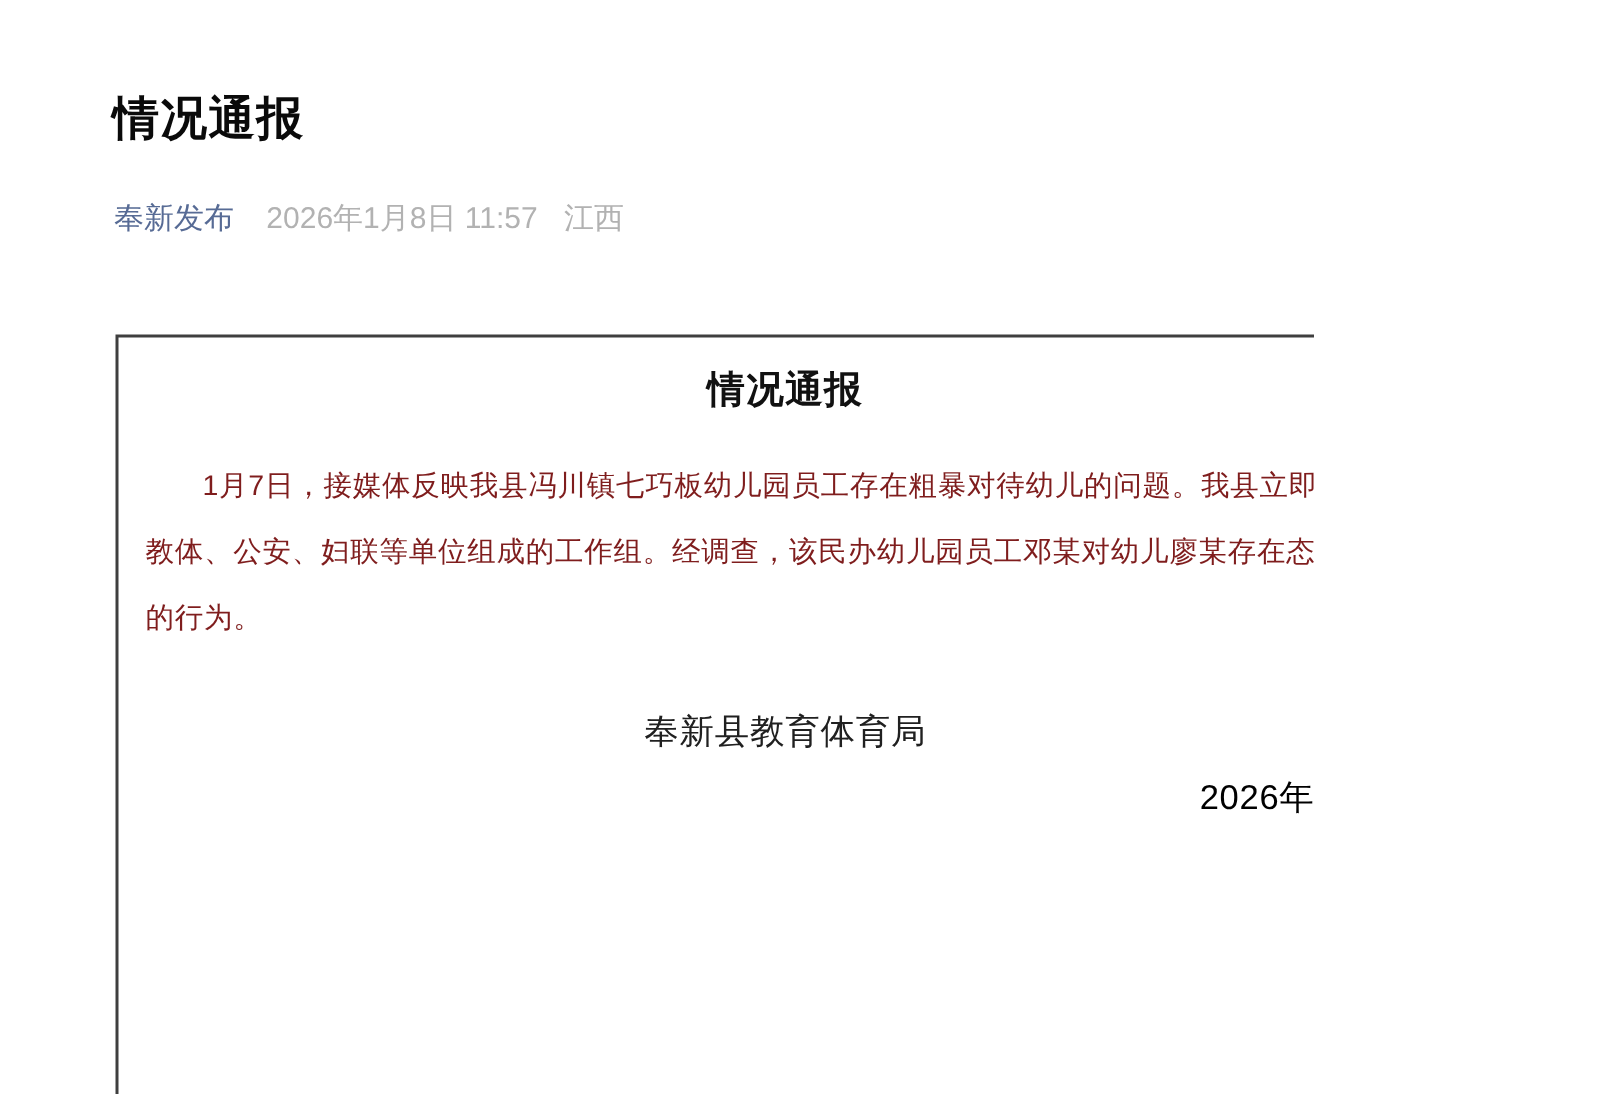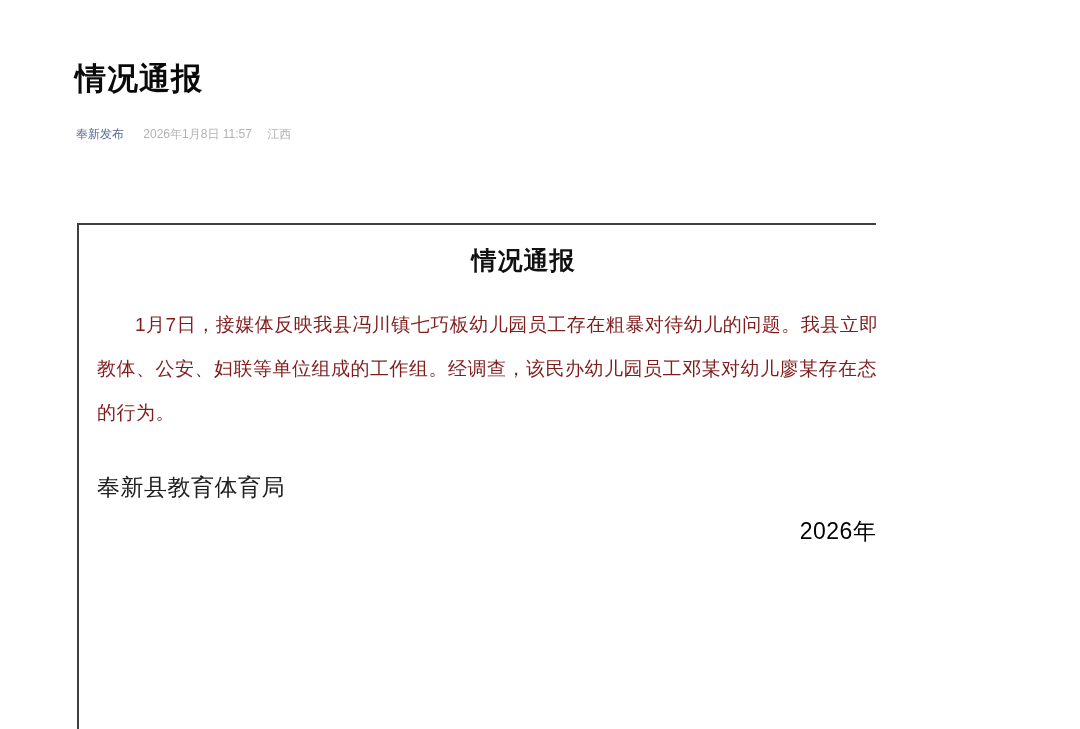--- a/index.html
+++ b/index.html
@@ -23,22 +23,22 @@
     margin: 0;
     font-size: 31px;
     line-height: 40px;
     font-weight: 700;
     color: #0a0a0a;
     letter-spacing: 1px;
   }
   .meta-row {
     position: absolute;
     left: 76px;
-    top: 76px;
-    font-size: 12px;
+    top: 88px;
+    font-size: 20px;
     line-height: 26px;
     white-space: nowrap;
   }
   .meta-source {
     color: #576b95;
     margin-right: 16px;
     cursor: pointer;
   }
   .meta-datetime {
     color: #b2b2b2;
@@ -74,21 +74,21 @@
     color: #7f1d1d;
     letter-spacing: 0.5px;
     text-indent: 2em;
     word-break: break-all;
   }
   .notice-body p:first-child {
     margin-top: 26px;
   }
   .notice-signature {
     margin-top: 30px;
-    text-align: left;
+    text-align: center;
     font-size: 23px;
     line-height: 44px;
     color: #202020;
     letter-spacing: 0.5px;
   }
   .notice-date {
     text-align: right;
     font-size: 23px;
     line-height: 44px;
     color: #000000;

